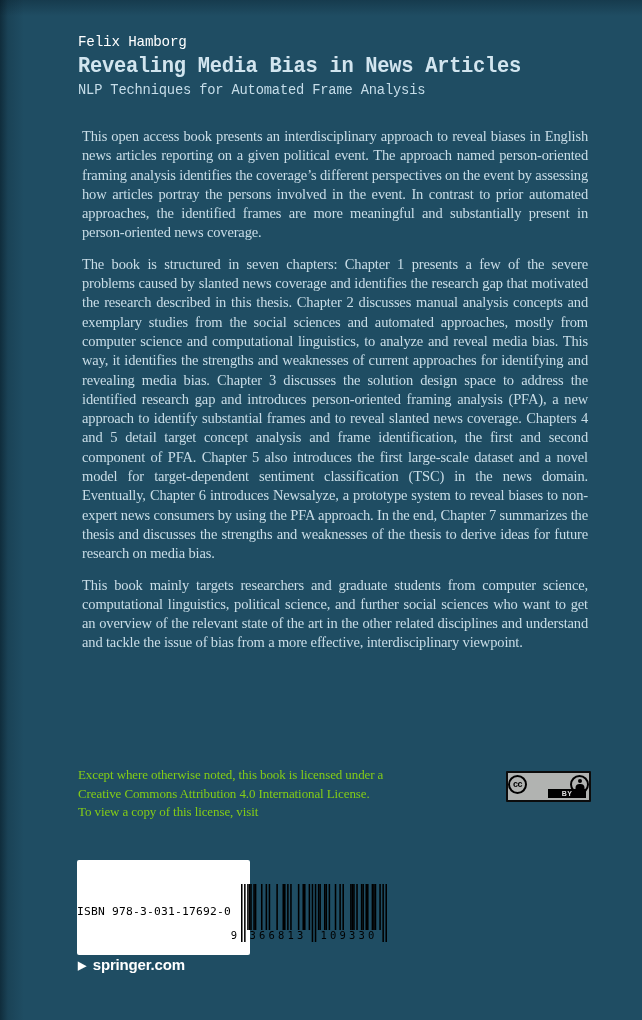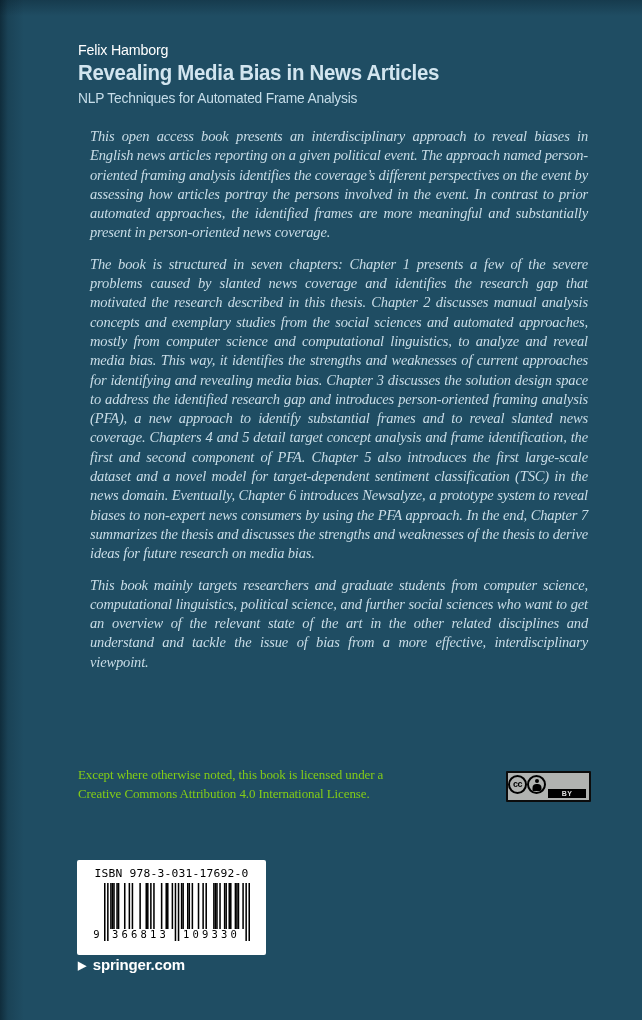--- a/index.html
+++ b/index.html
@@ -15,53 +15,53 @@
     background:linear-gradient(90deg,rgba(3,18,28,.55) 0,rgba(3,18,28,.18) 8px,rgba(3,18,28,0) 24px);
     z-index:6;pointer-events:none;
   }
   .cover::after{ 
     content:"";position:absolute;left:0;top:0;right:0;height:16px;
     background:linear-gradient(180deg,rgba(3,18,28,.30),rgba(3,18,28,0));
     z-index:6;pointer-events:none;
   }
 
   
-  .header-block{position:absolute;left:78px;top:41px;width:520px;}
+  .header-block{position:absolute;left:78px;top:34px;width:520px;font-family:Liberation Mono, monospace;}
   .author{
     color:#ffffff;font-size:15px;font-weight:400;letter-spacing:-.2px;
     transform:scaleX(.95);transform-origin:left center;margin:0 0 3px 0;
   }
   .title{
     color:#d2e5ef;font-size:21.5px;font-weight:bold;letter-spacing:-.3px;
     transform:scaleX(.95);transform-origin:left center;margin:0 0 4px 0;
   }
   .subtitle{
     color:#c6dde9;font-size:14.5px;font-weight:400;letter-spacing:-.2px;
     transform:scaleX(.95);transform-origin:left center;margin:0;
   }
 
   
   .body-text{
     position:absolute;left:78px;top:127px;width:510px;
     font-family:"Liberation Serif",serif;
     color:#c9dde7;font-size:14.5px;line-height:19.3px;
     text-align:justify;letter-spacing:-.15px;
   }
-  .body-text p{margin:0 0 12px 12px;font-style:italic;}
+  .body-text p{margin:0 0 12px 4px;}
 
   
   .license-block{
     position:absolute;left:78px;top:766px;width:410px;
     font-family:"Liberation Serif",serif;
     color:#84cc16;font-size:13px;line-height:18.5px;letter-spacing:-.1px;
   }
   .cc-badge{
     position:absolute;left:506px;top:771px;width:85px;height:31px;
     box-sizing:border-box;border:2px solid #0c0c0c;border-radius:1px;
-    background:#b1b3b1;display:flex;align-items:flex-start;justify-content:flex-start;
+    background:#b1b3b1;display:flex;align-items:flex-start;justify-content:space-between;
     padding-top:2px;
   }
   .cc-circle{
     width:19px;height:19px;border:2.5px solid #000;border-radius:50%;
     box-sizing:border-box;display:flex;align-items:center;justify-content:center;
     color:#000;font-weight:bold;font-size:9px;letter-spacing:-.5px;line-height:1;
   }
   .person-circle{
     width:19px;height:19px;border:2.5px solid #000;border-radius:50%;
     box-sizing:border-box;position:relative;overflow:hidden;
@@ -71,23 +71,23 @@
   .person-body{position:absolute;left:50%;top:7px;transform:translateX(-50%);
     width:9px;height:7px;border-radius:4px 4px 0 0;background:#000;}
   .by-strip{
     position:absolute;right:3px;bottom:2px;width:38px;height:9px;
     background:#000;color:#dcdcdc;font-size:7px;line-height:9px;
     text-align:center;font-weight:bold;letter-spacing:.5px;
   }
 
   
   .isbn-box{
-    position:absolute;left:77px;top:860px;width:189px;height:95px;
+    position:absolute;left:77px;top:860px;width:173px;height:95px;
     box-sizing:border-box;background:#ffffff;border-radius:2px;
-    display:flex;flex-direction:column;align-items:center;padding-top:7px;
+    display:flex;flex-direction:row;align-items:center;padding-top:7px;
   }
   .isbn-label{
     font-family:"DejaVu Sans Mono",monospace;
     color:#000;font-size:11.3px;letter-spacing:.2px;white-space:nowrap;
   }
   .barcode-wrap{position:relative;width:146px;height:58px;margin-top:3px;margin-left:10px;}
   .barcode-wrap svg{display:block;width:146px;height:58px;fill:#000;}
   .bc-digit{
     position:absolute;top:44px;height:14px;
     font-family:"DejaVu Sans Mono",monospace;font-size:10.5px;line-height:14px;
@@ -119,20 +119,21 @@
 
   <div class="body-text">
     <p>This open access book presents an interdisciplinary approach to reveal biases in English news articles reporting on a given political event. The approach named person-oriented framing analysis identifies the coverage’s different perspectives on the event by assessing how articles portray the persons involved in the event. In contrast to prior automated approaches, the identified frames are more meaningful and substantially present in person-oriented news coverage.</p>
     <p>The book is structured in seven chapters: Chapter 1 presents a few of the severe problems caused by slanted news coverage and identifies the research gap that motivated the research described in this thesis. Chapter 2 discusses manual analysis concepts and exemplary studies from the social sciences and automated approaches, mostly from computer science and computational linguistics, to analyze and reveal media bias. This way, it identifies the strengths and weaknesses of current approaches for identifying and revealing media bias. Chapter 3 discusses the solution design space to address the identified research gap and introduces person-oriented framing analysis (PFA), a new approach to identify substantial frames and to reveal slanted news coverage. Chapters 4 and 5 detail target concept analysis and frame identification, the first and second component of PFA. Chapter 5 also introduces the first large-scale dataset and a novel model for target-dependent sentiment classification (TSC) in the news domain. Eventually, Chapter 6 introduces Newsalyze, a prototype system to reveal biases to non-expert news consumers by using the PFA approach. In the end, Chapter 7 summarizes the thesis and discusses the strengths and weaknesses of the thesis to derive ideas for future research on media bias.</p>
     <p>This book mainly targets researchers and graduate students from computer science, computational linguistics, political science, and further social sciences who want to get an overview of the relevant state of the art in the other related disciplines and understand and tackle the issue of bias from a more effective, interdisciplinary viewpoint.</p>
   </div>
 
   <div class="license-block">
     <div>Except where otherwise noted, this book is licensed under a</div>
     <div>Creative Commons Attribution 4.0 International License.</div>
+    <div>To view a copy of this license, visit</div>
   </div>
 
   <div class="cc-badge">
     <div class="cc-circle">cc</div>
     <div class="person-circle">
       <div class="person-head"></div>
       <div class="person-body"></div>
     </div>
     <div class="by-strip">BY</div>
   </div>

